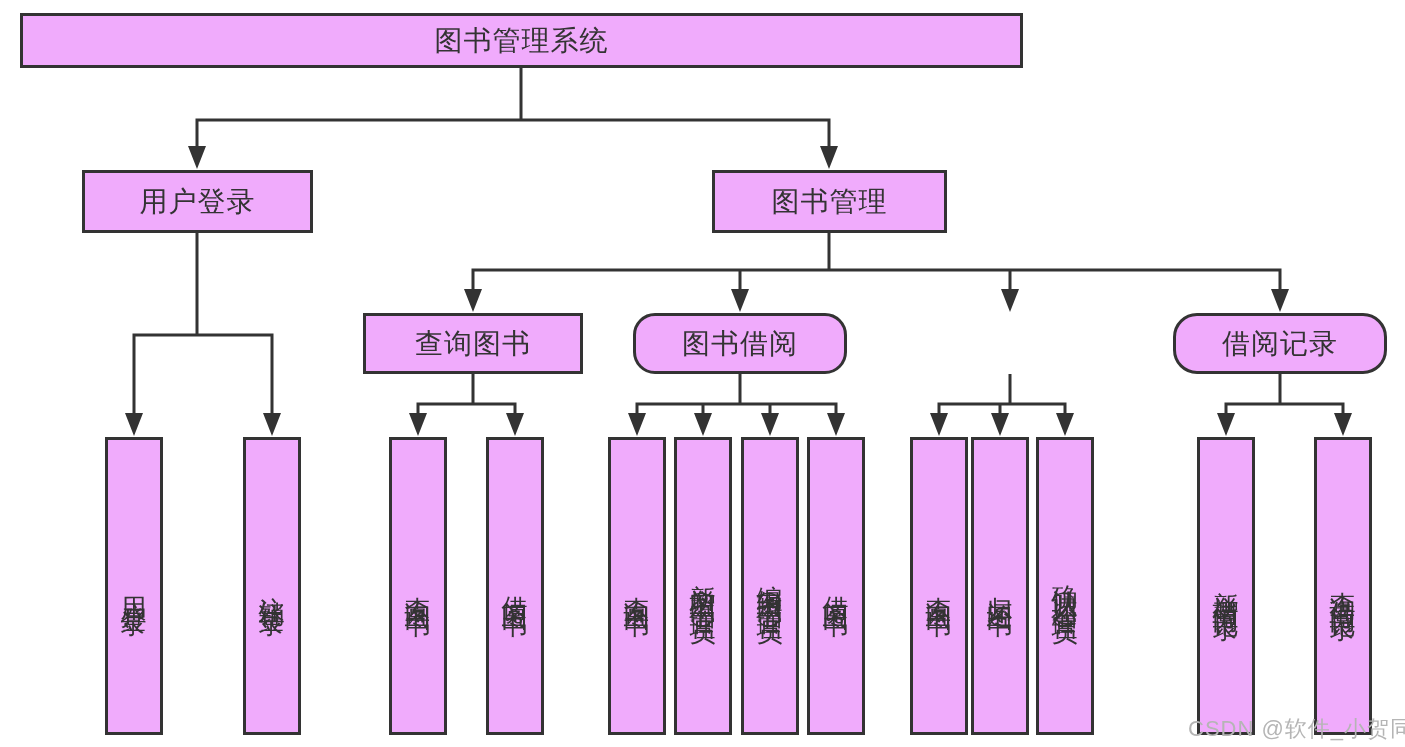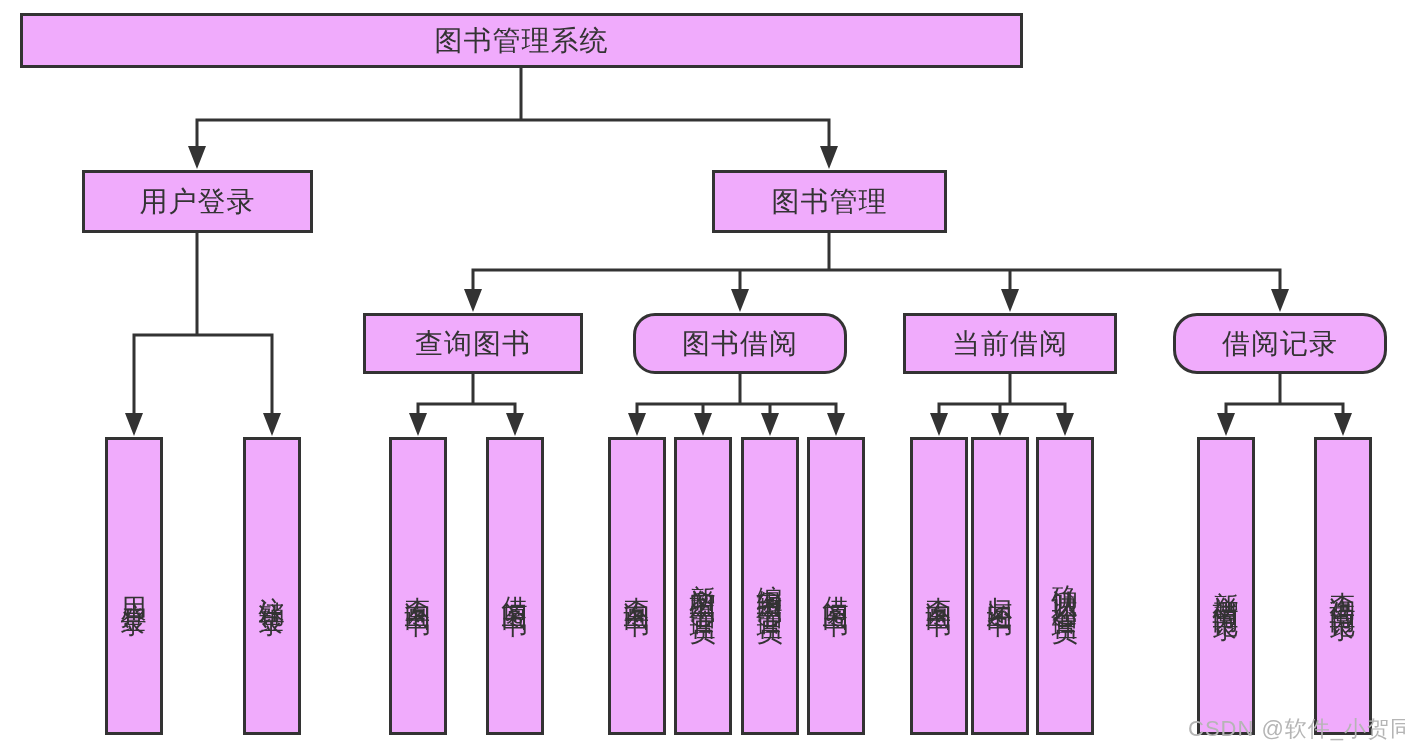--- a/index.html
+++ b/index.html
@@ -105,21 +105,20 @@
       M1334 413 L1352 413 L1343 436 Z"></path>
   </svg>
 
   <div class="node hbox" style="left:20px; top:13px; width:1003px; height:55px;">图书管理系统</div>
 
   <div class="node hbox" style="left:82px; top:170px; width:231px; height:63px;">用户登录</div>
   <div class="node hbox" style="left:712px; top:170px; width:235px; height:63px;">图书管理</div>
 
   <div class="node hbox" style="left:363px; top:313px; width:220px; height:61px;">查询图书</div>
   <div class="node hbox" style="left:633px; top:313px; width:214px; height:61px;border-radius:22px;">图书借阅</div>
-  <div class="node hbox" style="left:903px; top:313px; width:214px; height:61px;">当前借阅</div>
   <div class="node hbox" style="left:1173px; top:313px; width:214px; height:61px;border-radius:24px;">借阅记录</div>
 
   <div class="node vbox" style="left:105px; top:437px; width:58px; height:298px;">用户登录</div>
   <div class="node vbox" style="left:243px; top:437px; width:58px; height:298px;">注销登录</div>
 
   <div class="node vbox" style="left:389px; top:437px; width:58px; height:298px;">查询图书</div>
   <div class="node vbox" style="left:486px; top:437px; width:58px; height:298px;">借阅图书</div>
 
   <div class="node vbox" style="left:608px; top:437px; width:58px; height:298px;">查询图书</div>
   <div class="node vbox" style="left:674px; top:437px; width:58px; height:298px;">新增图书（管理员）</div>

